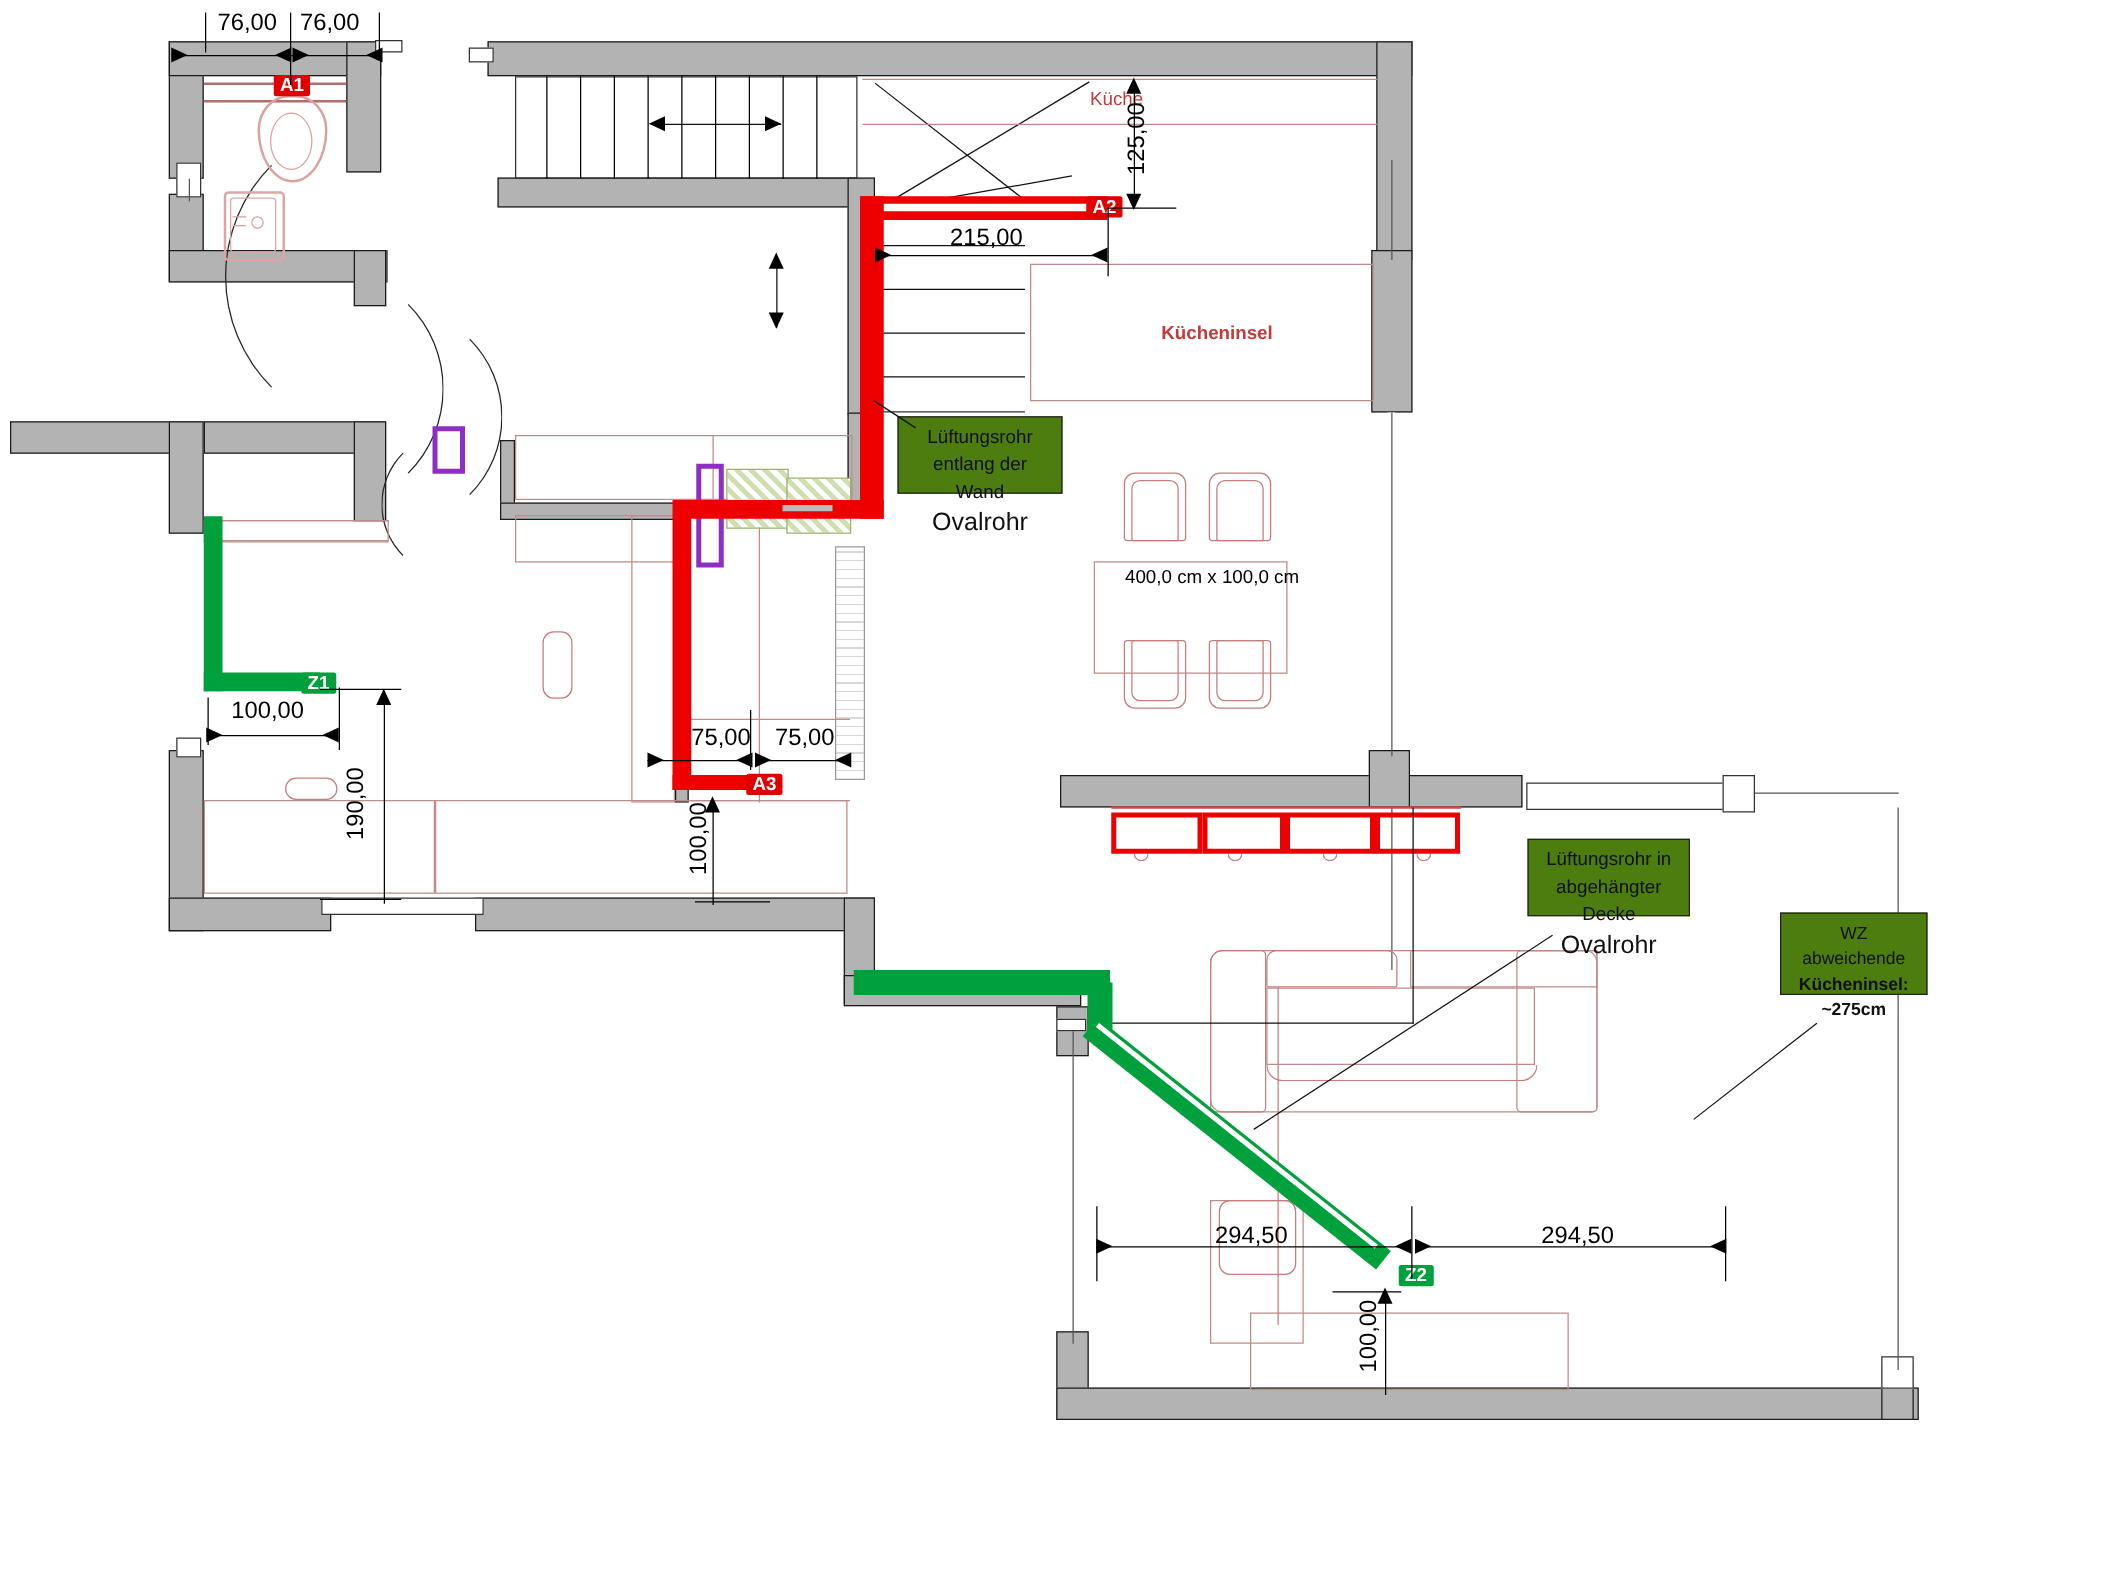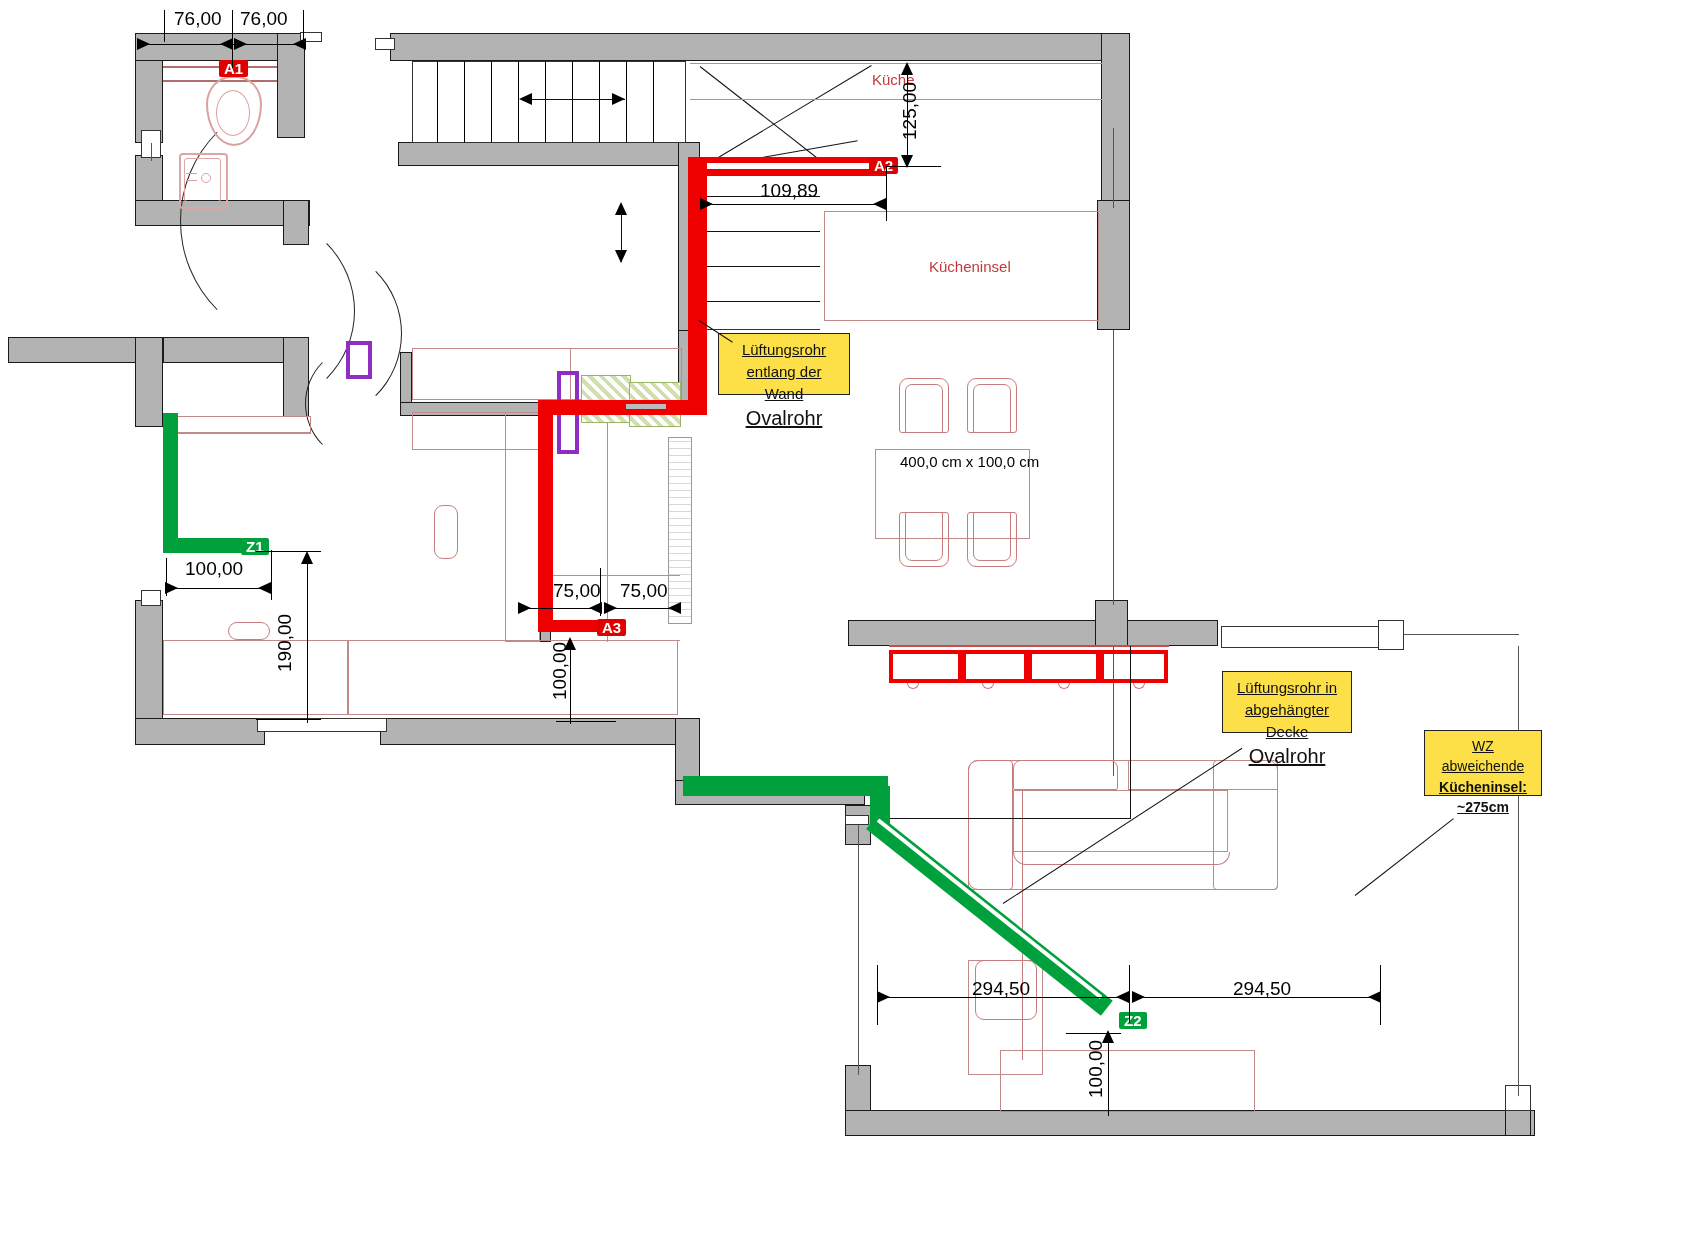--- a/index.html
+++ b/index.html
@@ -15,21 +15,21 @@
   .dimv{position:absolute;background:#000;width:1px;}
   .dimlbl{position:absolute;font-size:19px;color:#000;white-space:nowrap;font-family:"Liberation Sans", sans-serif;}
   .dimlbl.vert{transform:rotate(-90deg);transform-origin:left top;}
   .tag{position:absolute;color:#fff;font-size:15px;font-weight:bold;padding:1px 5px;line-height:15px;border-radius:2px;}
   .tag.red{background:#e00000;}
   .tag.green{background:#00a03c;}
   .duct-red{position:absolute;background:#ee0000;}
   .duct-red-in{position:absolute;background:#fff;}
   .duct-green{position:absolute;background:#00a03c;}
   .duct-green-in{position:absolute;background:#fff;}
-  .note{position:absolute;border:1px solid #222;background:#fde047;text-align:center;font-size:15px;color:#111;line-height:1.45;padding:5px 8px;box-sizing:border-box;text-decoration:underline;}
+  .note{position:absolute;border:1px solid #222;background:#4d7c0f;text-align:center;font-size:15px;color:#111;line-height:1.45;padding:5px 8px;box-sizing:border-box;}
   .note .big{font-size:20px;display:block;}
   .note b{font-weight:bold;}
   .leader{position:absolute;height:0;border-top:1px solid #111;transform-origin:left center;}
   .purple{position:absolute;border:4px solid #8e2ec2;box-sizing:border-box;}
   .hatch{position:absolute;border:1px solid #9ab36a;box-sizing:border-box;
      background:repeating-linear-gradient(45deg,#ffffff 0 4px,#cfe0ae 4px 8px);}
   .redlbl{position:absolute;color:#c43a3a;font-size:15px;white-space:nowrap;}
   .furn-r{position:absolute;border:1px solid #c77d7d;box-sizing:border-box;border-radius:9px;}
   .cab-red{position:absolute;border:4px solid #ee0000;box-sizing:border-box;}
   .arrowL,.arrowR{position:absolute;width:0;height:0;}
@@ -183,21 +183,21 @@
   <div class="hatch" style="left:629px;top:382px;width:52px;height:45px;"></div>
 
   <div class="purple" style="left:346px;top:341px;width:26px;height:38px;"></div>
   <div class="purple" style="left:557px;top:371px;width:22px;height:83px;"></div>
 
   <div class="rline" style="left:690px;top:63px;width:412px;height:1px;"></div>
   <div class="rline" style="left:690px;top:99px;width:412px;height:1px;"></div>
   <div class="redlbl" style="left:872px;top:71px;">Küche</div>
 
   <div class="rl" style="left:824px;top:211px;width:275px;height:110px;"></div>
-  <div class="redlbl" style="left:929px;top:258px;">Kücheninsel</div>
+  <div class="redlbl" style="left:929px;top:258px;font-weight:bold;">Kücheninsel</div>
 
   <div class="rl" style="left:875px;top:449px;width:155px;height:90px;"></div>
   <div class="dimlbl" style="left:900px;top:453px;font-size:15px;">400,0 cm x 100,0 cm</div>
   <div class="furn-r" style="left:899px;top:378px;width:50px;height:55px;border-radius:9px 9px 3px 3px;"></div>
   <div class="furn-r" style="left:905px;top:384px;width:38px;height:49px;border-radius:7px 7px 2px 2px;"></div>
   <div class="furn-r" style="left:967px;top:378px;width:50px;height:55px;border-radius:9px 9px 3px 3px;"></div>
   <div class="furn-r" style="left:973px;top:384px;width:38px;height:49px;border-radius:7px 7px 2px 2px;"></div>
   <div class="furn-r" style="left:899px;top:512px;width:50px;height:55px;border-radius:3px 3px 9px 9px;"></div>
   <div class="furn-r" style="left:905px;top:512px;width:38px;height:49px;border-radius:2px 2px 7px 7px;"></div>
   <div class="furn-r" style="left:967px;top:512px;width:50px;height:55px;border-radius:3px 3px 9px 9px;"></div>
@@ -266,21 +266,21 @@
   <div class="tick" style="left:232px;top:10px;height:58px;"></div>
   <div class="tick" style="left:164px;top:10px;height:32px;"></div>
   <div class="tick" style="left:303px;top:10px;height:32px;"></div>
 
   <div class="dimlbl vert" style="left:899px;top:140px;">125,00</div>
   <div class="dimv" style="left:907px;top:66px;height:100px;"></div>
   <div class="arrowU" style="left:901px;top:62px;"></div>
   <div class="arrowD" style="left:901px;top:155px;"></div>
   <div class="dim" style="left:886px;top:166px;width:55px;height:1px;"></div>
 
-  <div class="dimlbl" style="left:760px;top:180px;">109,89</div>
+  <div class="dimlbl" style="left:760px;top:180px;">215,00</div>
   <div class="dim" style="left:700px;top:204px;width:185px;height:1px;"></div>
   <div class="arrowR" style="left:700px;top:198px;"></div>
   <div class="arrowL" style="left:873px;top:198px;"></div>
   <div class="tick" style="left:886px;top:166px;height:55px;"></div>
 
   <div class="dimlbl" style="left:185px;top:558px;">100,00</div>
   <div class="dim" style="left:165px;top:588px;width:105px;height:1px;"></div>
   <div class="arrowR" style="left:165px;top:582px;"></div>
   <div class="arrowL" style="left:258px;top:582px;"></div>
   <div class="tick" style="left:166px;top:558px;height:38px;"></div>

